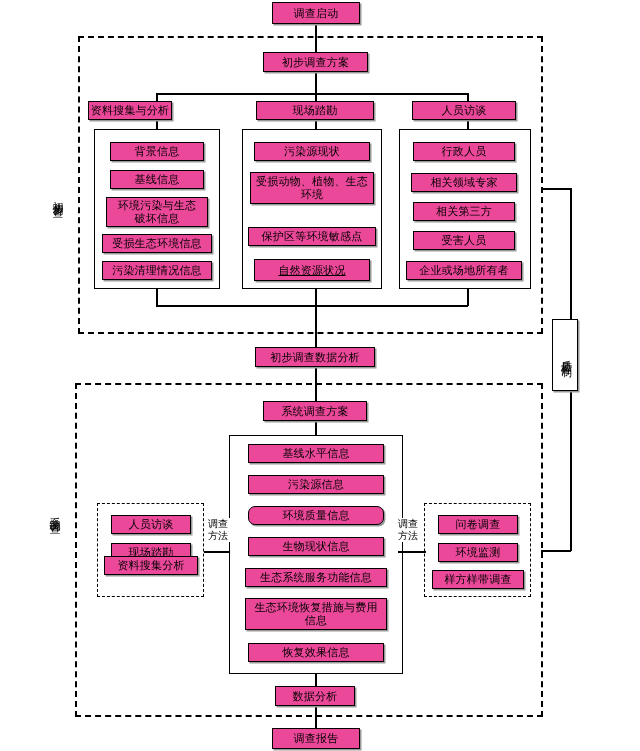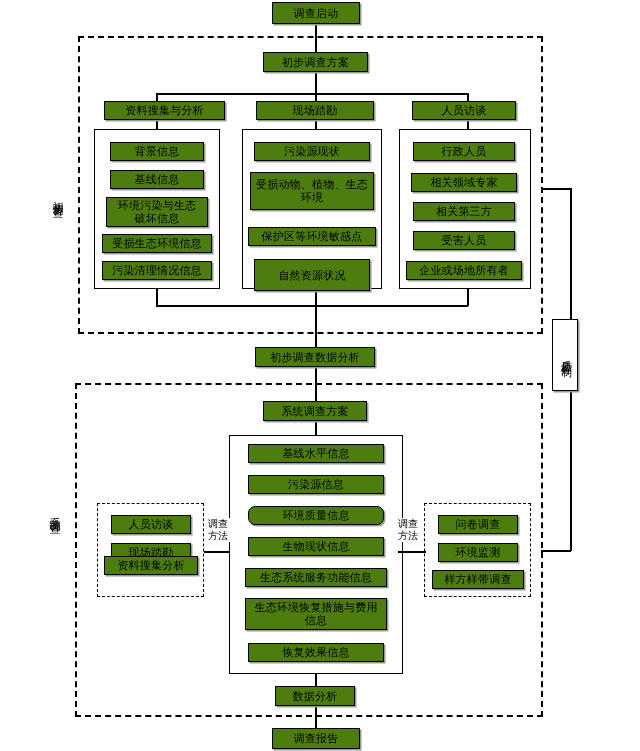--- a/index.html
+++ b/index.html
@@ -10,21 +10,21 @@
     color:#000;
     overflow:hidden;
   }
   #root{position:relative;width:640px;height:751px;}
 
   
   .box{
     position:absolute;
     box-sizing:border-box;
     border:1px solid #000;
-    background:#4d7c0f;
+    background:#ec4899;
     display:flex;align-items:center;justify-content:center;
     text-align:center;
     font-size:11px;
     line-height:13px;
     letter-spacing:0.2px;
     z-index:4;
   }
   .box.sh{ box-shadow:1.5px 1.5px 0 0 #9a9a9a; }
   .group{
     position:absolute;
@@ -92,36 +92,36 @@
   <div class="vtext" style="left:48px;top:192px;width:16px;">初步调查</div>
 
   <div class="box sh" style="left:263px;top:52px;width:105px;height:20px;">初步调查方案</div>
   <div class="ln lnv" style="left:315px;top:72px;height:22px;"></div>
 
   <div class="ln lnh" style="left:156px;top:93px;width:312px;"></div>
   <div class="ln lnv" style="left:156px;top:93px;height:9px;"></div>
   <div class="ln lnv" style="left:315px;top:93px;height:9px;"></div>
   <div class="ln lnv" style="left:467px;top:93px;height:9px;"></div>
 
-  <div class="box sh" style="left:104px;top:101px;width:121px;height:19px;">资料搜集与分析</div>
+  <div class="box sh" style="left:88px;top:101px;width:84px;height:19px;">资料搜集与分析</div>
   <div class="ln lnv" style="left:156px;top:120px;height:9px;"></div>
   <div class="group" style="left:94px;top:129px;width:126px;height:160px;"></div>
   <div class="box sh" style="left:110px;top:142px;width:94px;height:19px;">背景信息</div>
   <div class="box sh" style="left:110px;top:170px;width:94px;height:19px;">基线信息</div>
   <div class="box sh" style="left:106px;top:197px;width:102px;height:30px;padding:0 8px;">环境污染与生态破坏信息</div>
   <div class="box sh" style="left:102px;top:234px;width:110px;height:19px;">受损生态环境信息</div>
   <div class="box sh" style="left:102px;top:261px;width:110px;height:19px;">污染清理情况信息</div>
 
   <div class="box sh" style="left:256px;top:101px;width:118px;height:19px;">现场踏勘</div>
   <div class="ln lnv" style="left:315px;top:120px;height:9px;"></div>
   <div class="group" style="left:242px;top:129px;width:140px;height:160px;"></div>
   <div class="box sh" style="left:254px;top:142px;width:116px;height:19px;">污染源现状</div>
-  <div class="box sh" style="left:250px;top:172px;width:124px;height:32px;padding:18px 3px;">受损动物、植物、生态环境</div>
+  <div class="box sh" style="left:250px;top:172px;width:124px;height:32px;padding:12px 3px;">受损动物、植物、生态环境</div>
   <div class="box sh" style="left:248px;top:227px;width:128px;height:19px;">保护区等环境敏感点</div>
-  <div class="box sh" style="left:254px;top:259px;width:116px;height:32px;">自然资源状况</div>
+  <div class="box sh" style="left:254px;top:259px;width:116px;height:22px;text-decoration:underline;">自然资源状况</div>
 
   <div class="box sh" style="left:412px;top:101px;width:104px;height:19px;">人员访谈</div>
   <div class="ln lnv" style="left:467px;top:120px;height:9px;"></div>
   <div class="group" style="left:399px;top:129px;width:132px;height:160px;"></div>
   <div class="box sh" style="left:413px;top:142px;width:102px;height:19px;">行政人员</div>
   <div class="box sh" style="left:411px;top:173px;width:106px;height:19px;">相关领域专家</div>
   <div class="box sh" style="left:413px;top:202px;width:102px;height:19px;">相关第三方</div>
   <div class="box sh" style="left:413px;top:231px;width:102px;height:19px;">受害人员</div>
   <div class="box sh" style="left:406px;top:261px;width:116px;height:19px;">企业或场地所有者</div>
 

